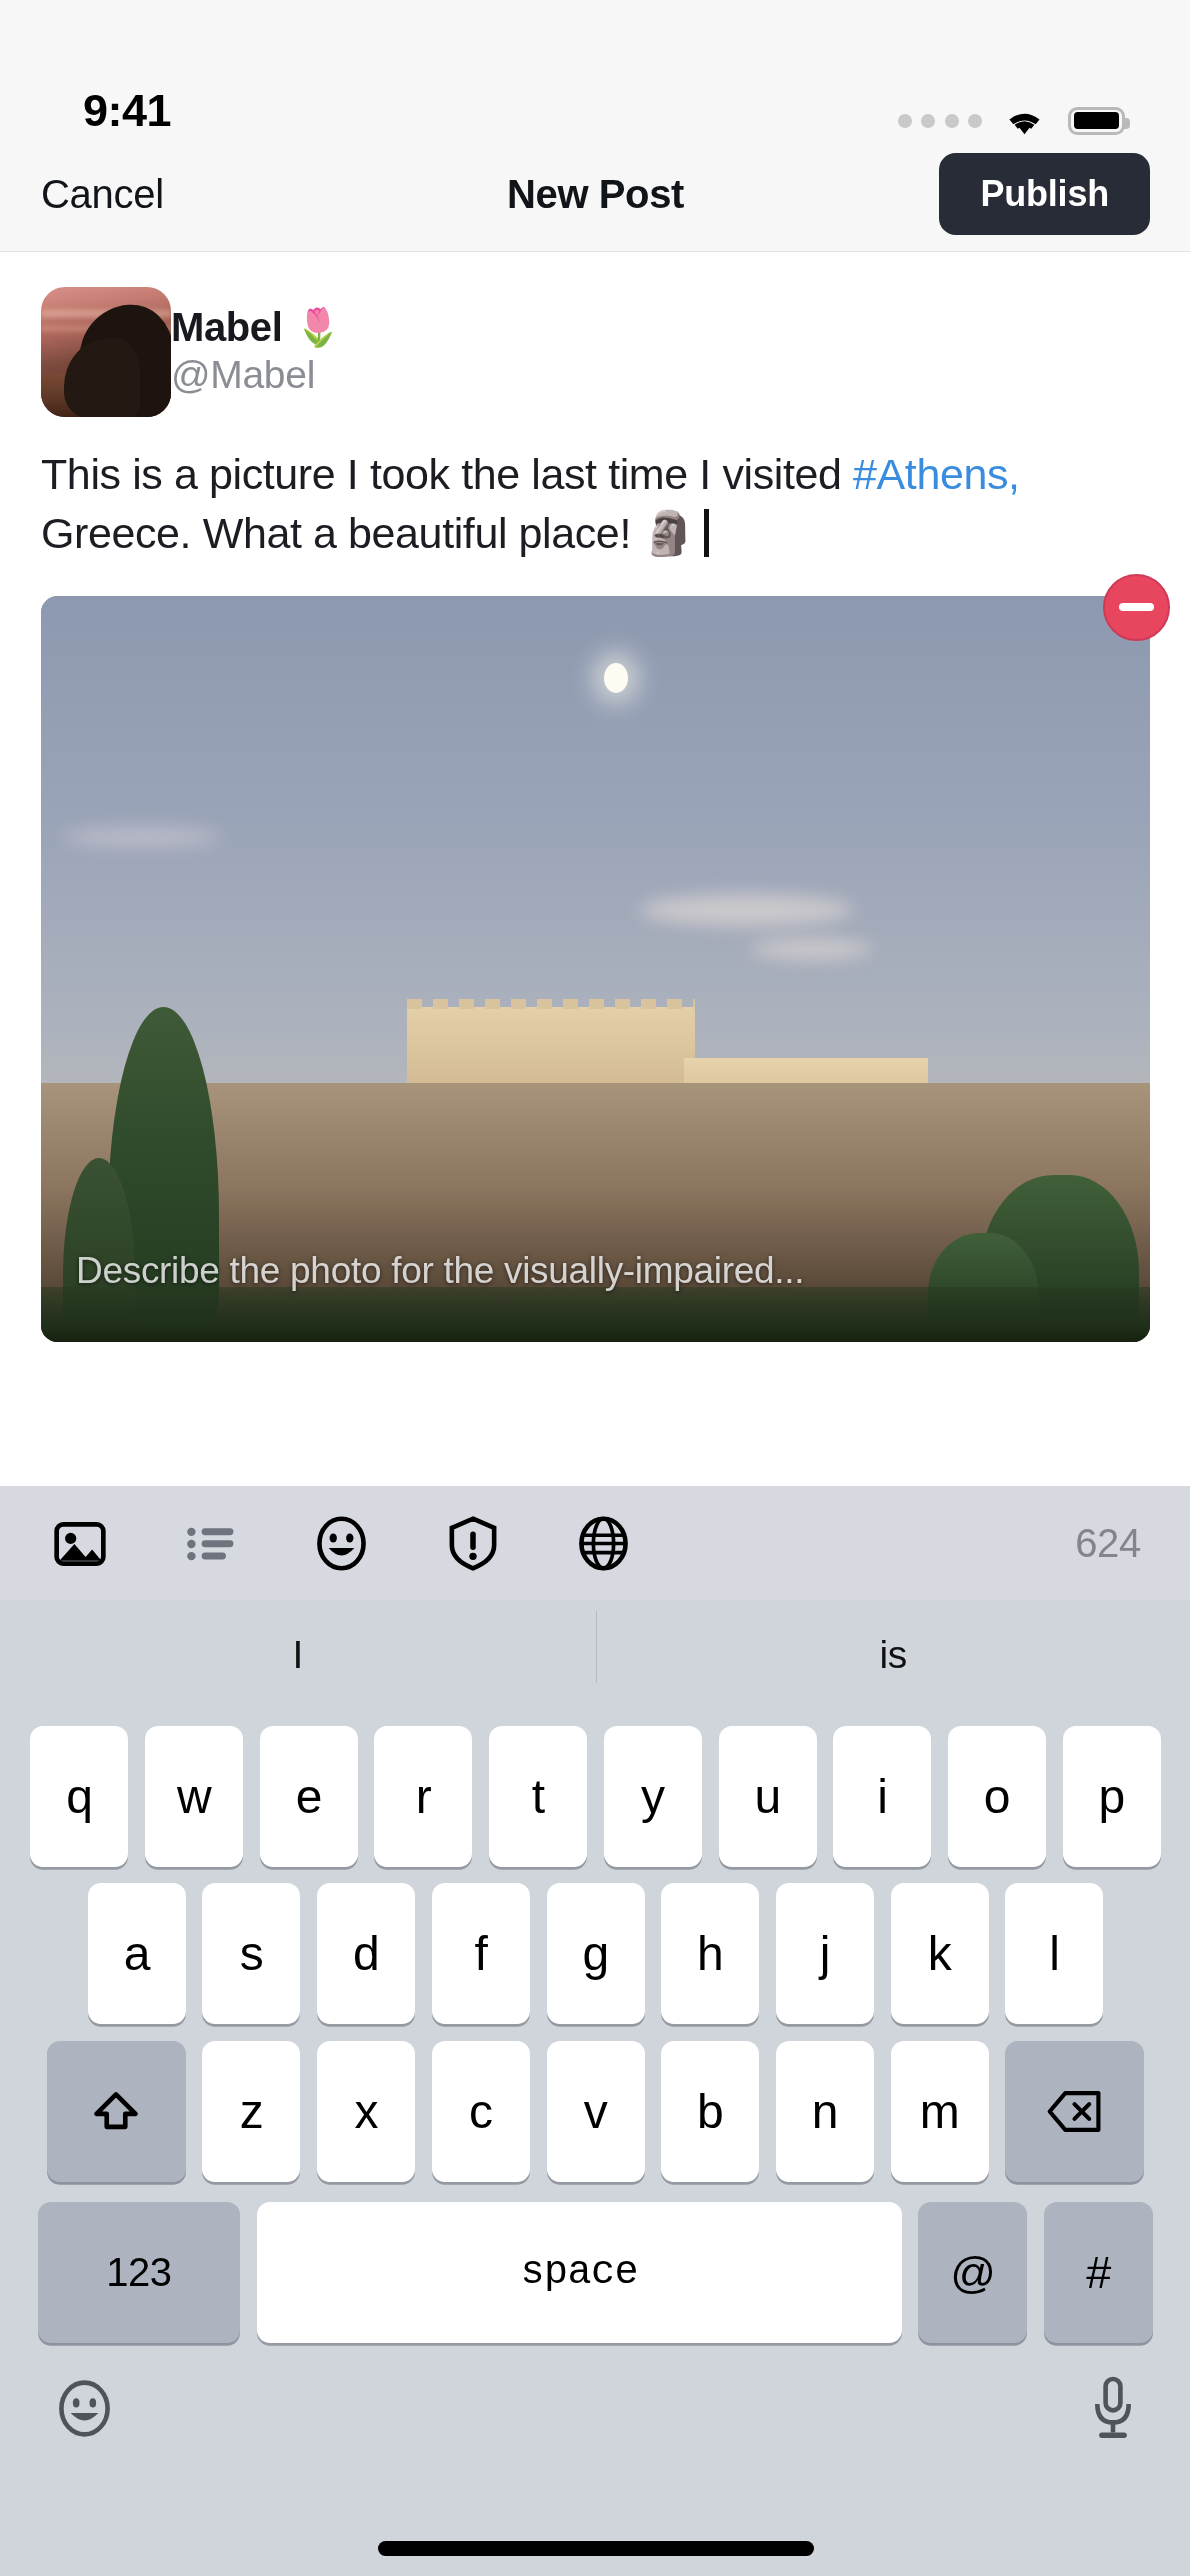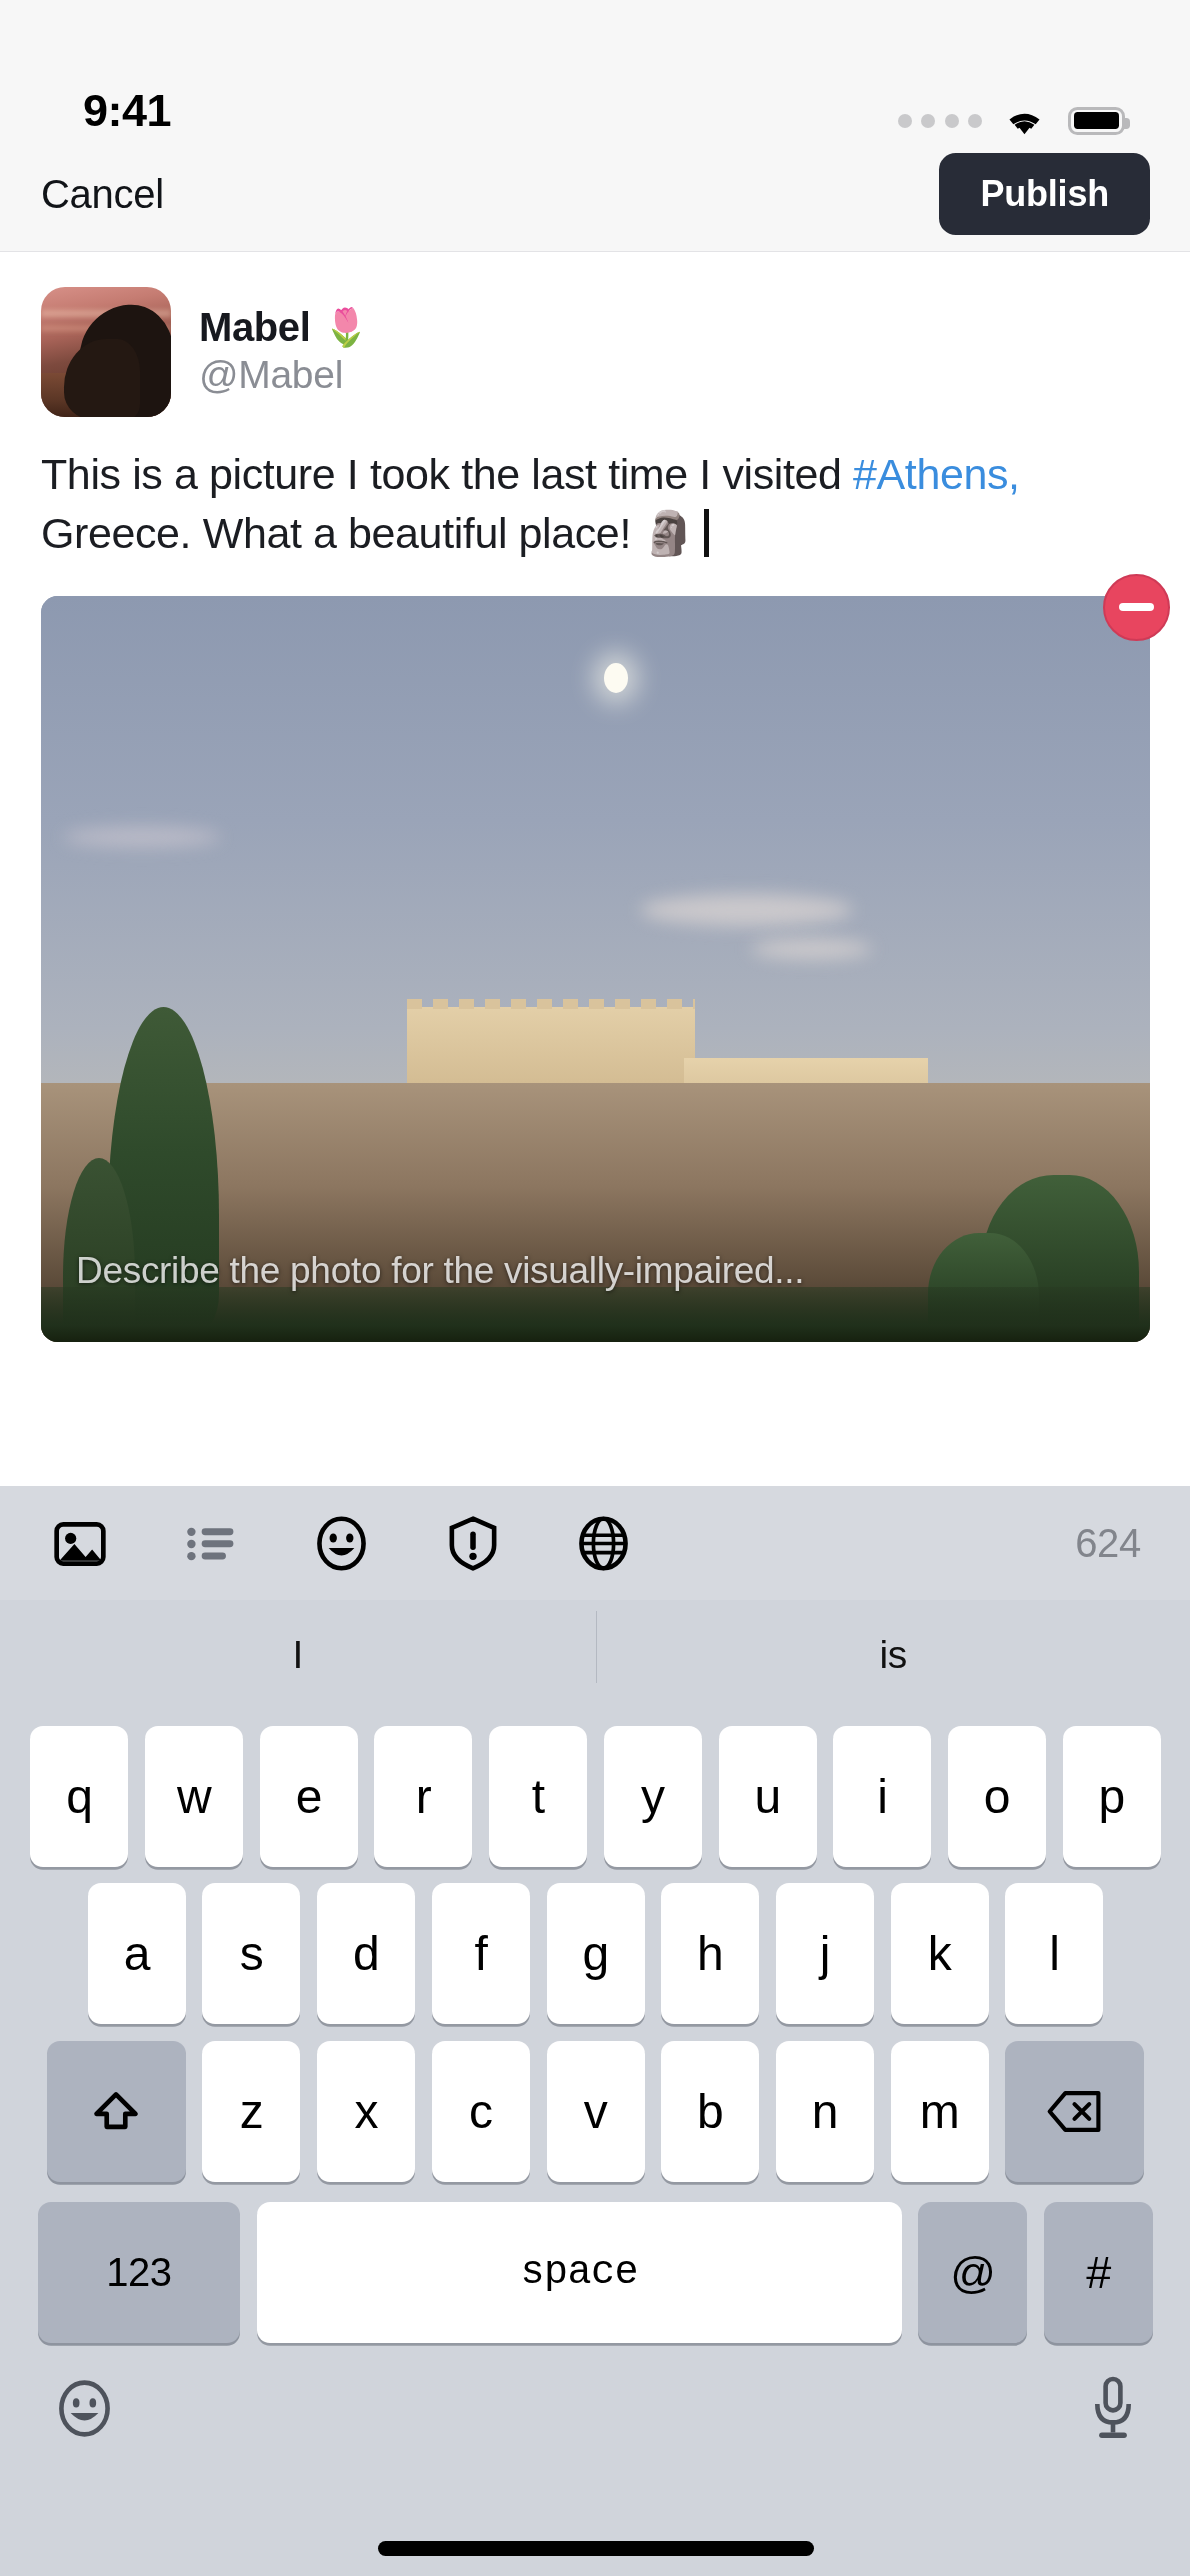--- a/index.html
+++ b/index.html
@@ -71,21 +71,21 @@
   }
   .avatar .silhouette {
     position:absolute; left:30%; top:14%; width:72%; height:88%;
     background:#1d1410; border-radius:56% 44% 30% 26% / 46% 40% 32% 30%;
     transform:rotate(-4deg);
   }
   .avatar .hair {
     position:absolute; left:18%; top:40%; width:58%; height:62%;
     background:#241812; border-radius:56% 30% 18% 40% / 60% 40% 20% 34%;
   }
-  .author-text { margin-left:28px; }
+  .author-text { }
   .author-name {
     font-size:40px; font-weight:700; color:#17191f; letter-spacing:-0.4px;
     line-height:1.18; display:flex; align-items:center; gap:13px;
   }
   .author-emoji { font-size:37px; }
   .author-handle { font-size:39px; color:#8a8d94; line-height:1.25; letter-spacing:-0.3px; }
 
   .post-text {
     padding:28px 41px 0 41px; font-size:43px; line-height:1.38;
     color:#1b1d22; letter-spacing:-0.4px;
@@ -267,20 +267,21 @@
       </svg>
     </div>
     <div class="battery">
       <div class="fill"></div>
     </div>
   </div>
 </div>
 
 <div class="nav-bar">
   <div class="nav-cancel">Cancel</div>
+  <div class="nav-title">New Post</div>
   <button class="nav-publish">Publish</button>
 </div>
 
 <div class="composer">
 
   <div class="author-row">
     <div class="avatar">
       <div class="sky-streak"></div>
       <div class="sky-streak2"></div>
       <div class="horizon"></div>

